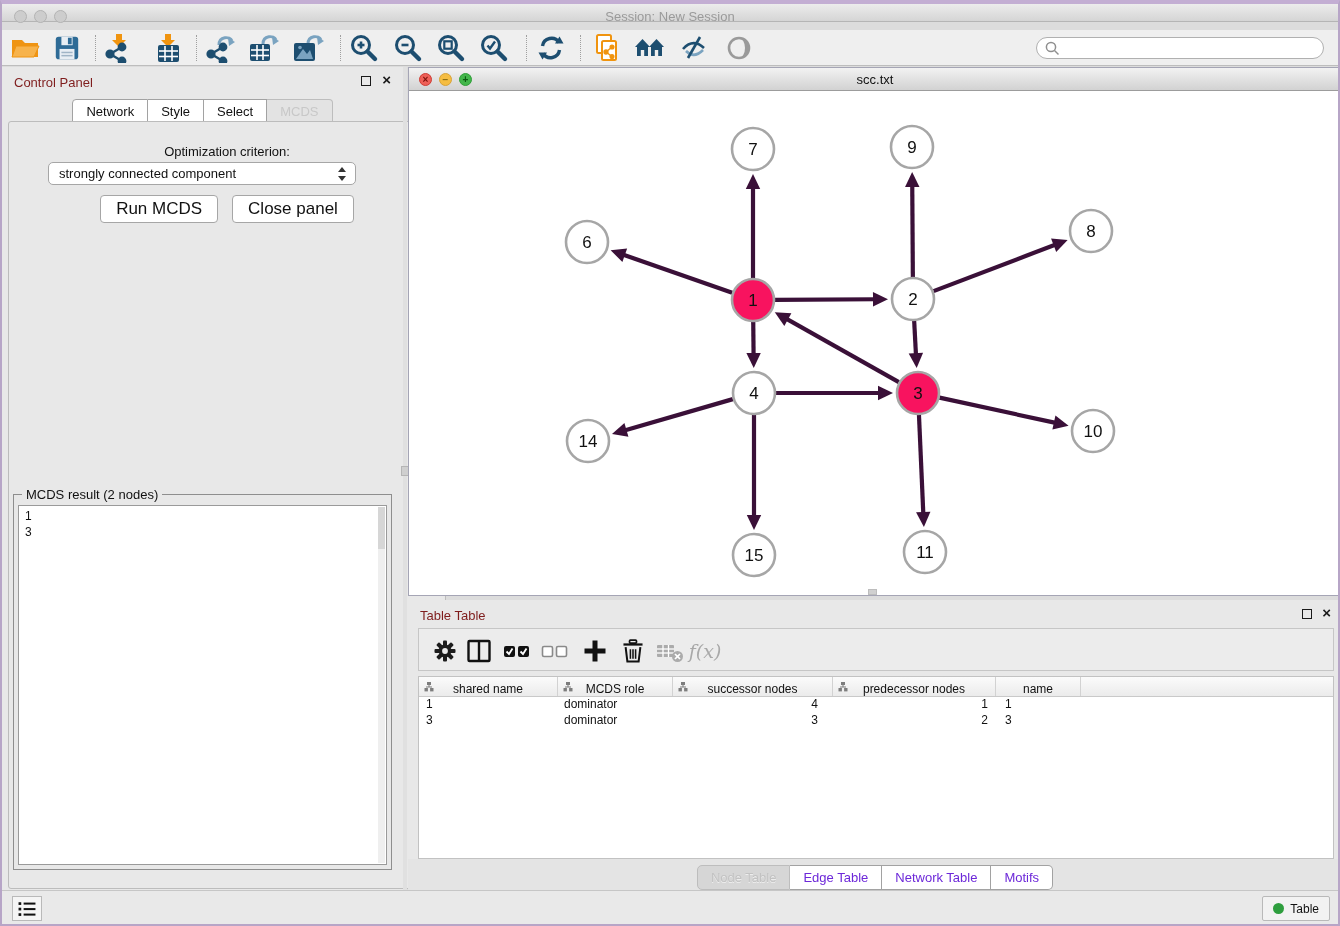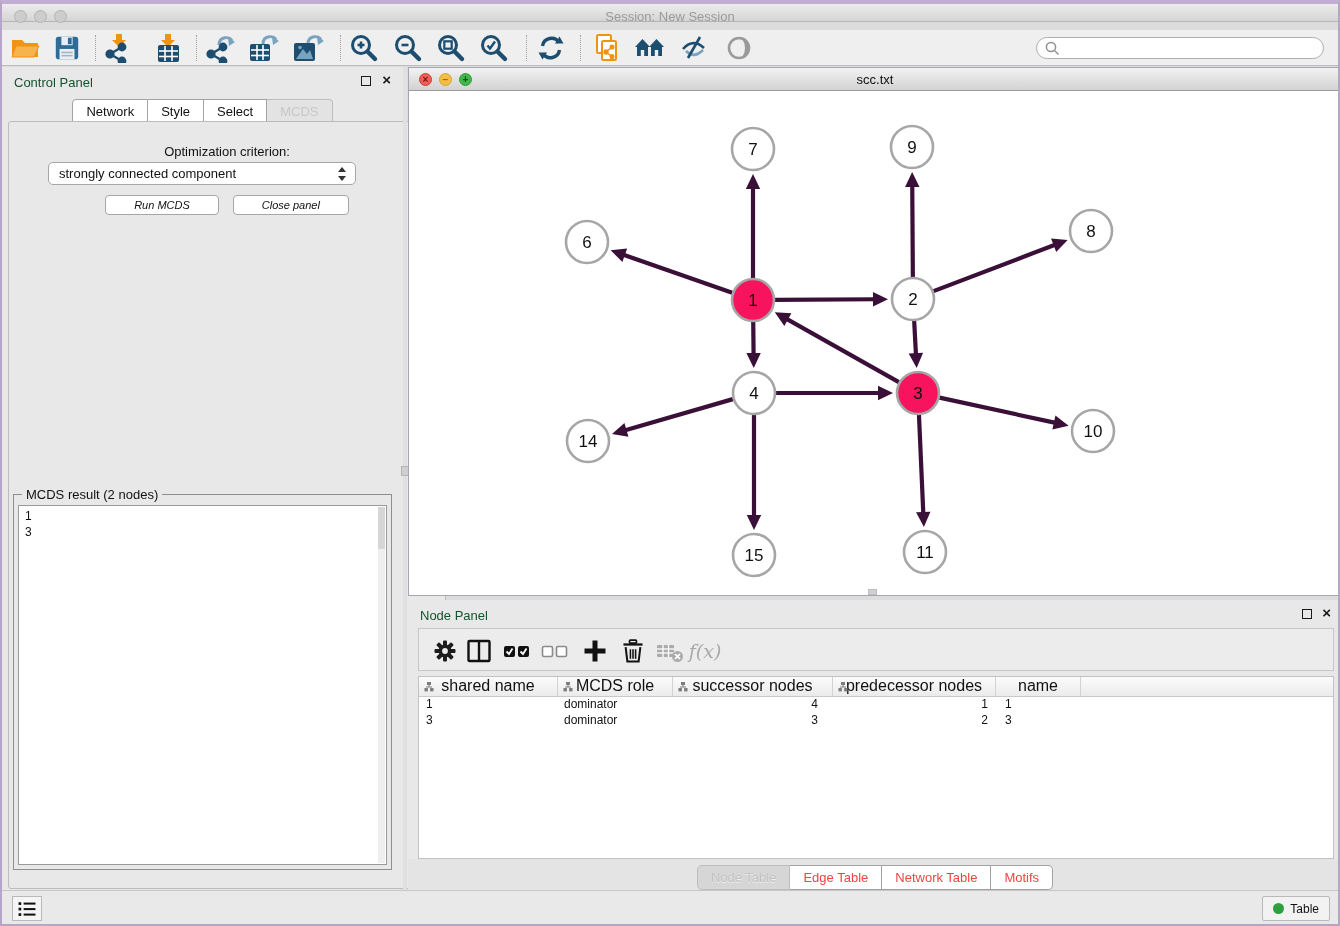--- a/index.html
+++ b/index.html
@@ -26,21 +26,21 @@
   .searchbox { position:absolute; right:14px; top:7px; width:288px; height:22px;
     background:#fff; border:1px solid #b0b0b0; border-radius:12px; display:flex; align-items:center; }
   .searchbox input { border:none; outline:none; background:transparent; flex:1;
     font-size:12px; height:18px; font-family:"Liberation Sans",sans-serif; }
   .searchbox svg { margin:0 4px 0 7px; }
 
   
   .control-panel { position:absolute; left:0; top:63px; width:401px; height:829px;
     background:#e8e8e8; }
   .panel-head { position:absolute; left:0; top:0; width:100%; height:28px; }
-  .panel-title { position:absolute; left:12px; top:8px; font-size:13px; color:#14532d; }
+  .panel-title { position:absolute; left:12px; top:8px; font-size:13px; color:#7f1d1d; }
   .float-box { position:absolute; top:9px; width:10px; height:10px; border:1.5px solid #1a1a1a; }
   .close-x { position:absolute; top:4px; font-size:15px; font-weight:bold; color:#1a1a1a; }
   .cp-float{right:32px;} .cp-close{right:12px;}
 
   .cp-tabs { position:absolute; left:0; top:32px; width:100%; display:flex; justify-content:center;align-items:center; }
   .tab { font-size:13px; padding:4px 13px; background:#fff; border:1px solid #a2a2a2;
     border-left:none; color:#111; }
   .tab:first-child { border-left:1px solid #a2a2a2; border-radius:4px 0 0 0; }
   .tab.last { border-radius:0 4px 0 0; }
   .tab.disabled-look { background:#e3e3e3; color:#c8c8c8; border-color:#bdbdbd; }
@@ -50,22 +50,22 @@
   .opt-label { position:absolute; left:0; right:0; top:22px; text-align:center; font-size:13px; color:#111; }
   .dropdown { position:absolute; left:39px; top:40px; width:308px; height:23px; background:#fff;
     border:1px solid #a6a6a6; border-radius:5px; font-size:13px; color:#111;
     display:flex; align-items:center; padding-left:10px; }
   .stepper { position:absolute; right:8px; top:4px; width:10px; height:14px; }
   .tri-up { position:absolute; left:1px; top:0; width:0; height:0;
     border-left:4px solid transparent; border-right:4px solid transparent; border-bottom:5px solid #333; }
   .tri-dn { position:absolute; left:1px; bottom:0; width:0; height:0;
     border-left:4px solid transparent; border-right:4px solid transparent; border-top:5px solid #333; }
   .cp-buttons { position:absolute; left:0; right:0; top:73px; display:flex; justify-content:center; gap:14px; }
-  .btn { font-size:11px; padding:3px 28px; background:#fff; border:1px solid #a6a6a6;
-    border-radius:4px; color:#111;font-style:italic; }
+  .btn { font-size:17px; padding:3px 15px; background:#fff; border:1px solid #a6a6a6;
+    border-radius:4px; color:#111; }
 
   .result-box { position:absolute; left:4px; top:372px; width:379px; height:376px;
     border:1px solid #8e8e8e; }
   .result-legend { position:absolute; left:8px; top:-8px; background:#e8e8e8; padding:0 4px;
     font-size:13px; color:#111; }
   .result-text { position:absolute; left:4px; top:10px; right:4px; bottom:4px; background:#fff;
     border:1px solid #9a9a9a; font-size:12px; color:#111; padding:2px 0 0 6px;
     white-space:pre; line-height:16px; }
   .result-scroll { position:absolute; right:1px; top:1px; bottom:1px; width:7px; background:#efefef; }
   .result-thumb { position:absolute; right:0; top:0; width:7px; height:42px; background:#d6d6d6; }
@@ -95,34 +95,34 @@
   .tp-float{right:30px;} .tp-close{right:11px;}
   .tp-toolbar { position:absolute; left:10px; top:28px; width:916px; height:43px;
     background:#ececec; border:1px solid #c6c6c6; }
   .tp-ico { position:absolute; top:8px; width:28px; height:28px; display:flex; align-items:center; justify-content:center; }
   .fx-label { font-family:"DejaVu Serif", serif; font-style:italic; font-size:19px; color:#a8a8a8; }
 
   .table-wrap { position:absolute; left:10px; top:76px; width:916px; height:183px;
     background:#fff; border:1px solid #c2c2c2; }
   .thead { display:flex; height:20px; background:linear-gradient(#fbfbfb,#ebebeb);
     border-bottom:1px solid #c9c9c9; }
-  .th { position:relative; border-right:1px solid #d2d2d2; font-size:16px; color:#111;
-    display:flex; align-items:flex-start; justify-content:center; }
+  .th { position:relative; border-right:1px solid #d2d2d2; font-size:12px; color:#111;
+    display:flex; align-items:flex-end; justify-content:center; }
   .th .hicon { position:absolute; left:5px; top:5px; }
   .trow { display:flex; height:16px; font-size:12px; color:#111; }
   .td { overflow:hidden; white-space:nowrap; }
   .c0{width:139px;} .c1{width:115px;} .c2{width:160px;} .c3{width:163px;} .c4{width:85px;}
   .td.c0{padding-left:7px;} .td.c1{padding-left:6px;}
   .td.c2{text-align:right; padding-right:15px;} .td.c3{text-align:right; padding-right:8px;}
   .td.c4{padding-left:9px;}
 
   .tp-footer { position:absolute; left:0; bottom:0; width:100%; height:35px; background:#e4e4e4; }
   .tp-tabs { position:absolute; left:0; right:0; top:6px; display:flex; justify-content:center; }
   .tp-tab { font-size:13px; padding:4px 13px; background:#fff; border:1px solid #a2a2a2;
-    border-left:none; color:#ef4444; }
+    border-left:none; color:#6d28d9; }
   .tp-tab:first-child { border-left:1px solid #a2a2a2; border-radius:5px 0 0 5px; }
   .tp-tab.last { border-radius:0 5px 5px 0; }
   .tp-tab.selected { background:#d6d6d6; color:#c2c2c2; border-color:#bdbdbd;
     text-shadow:0 1px 0 #eee; }
 
   
   .statusbar { position:absolute; left:0; bottom:0; width:100%; height:34px;
     background:#e9e9e9; border-top:1px solid #c6c6c6; }
   .list-btn { position:absolute; left:10px; top:5px; width:30px; height:25px; background:#f5f5f5;
     border:1px solid #b9b9b9; display:flex; align-items:center; justify-content:center; }
@@ -409,21 +409,21 @@
           <text x="179" y="356" text-anchor="middle" font-size="17" font-family="&quot;Liberation Sans&quot;, sans-serif" fill="#111111">14</text>
           <circle cx="345" cy="464" r="21" fill="#ffffff" stroke="#a6a6a6" stroke-width="2.6"></circle>
           <text x="345" y="470" text-anchor="middle" font-size="17" font-family="&quot;Liberation Sans&quot;, sans-serif" fill="#111111">15</text>
         </svg>
     </div>
   </div>
   <div class="h-grip"></div>
 
   <div class="table-panel">
     <div class="panel-head">
-      <span class="panel-title">Node Panel</span>
+      <span class="panel-title">Table Table</span>
       <span class="float-box tp-float"></span>
       <span class="close-x tp-close">×</span>
     </div>
 
     <div class="tp-toolbar">
       <span class="tp-ico" style="left:12px">
         <svg width="26" height="26" viewBox="0 0 26 26">
           <g fill="#1c1c1c" transform="translate(13,13)">
             <rect x="-2" y="-10.5" width="4" height="21" rx="1"></rect>
             <rect x="-2" y="-10.5" width="4" height="21" rx="1" transform="rotate(45)"></rect>

